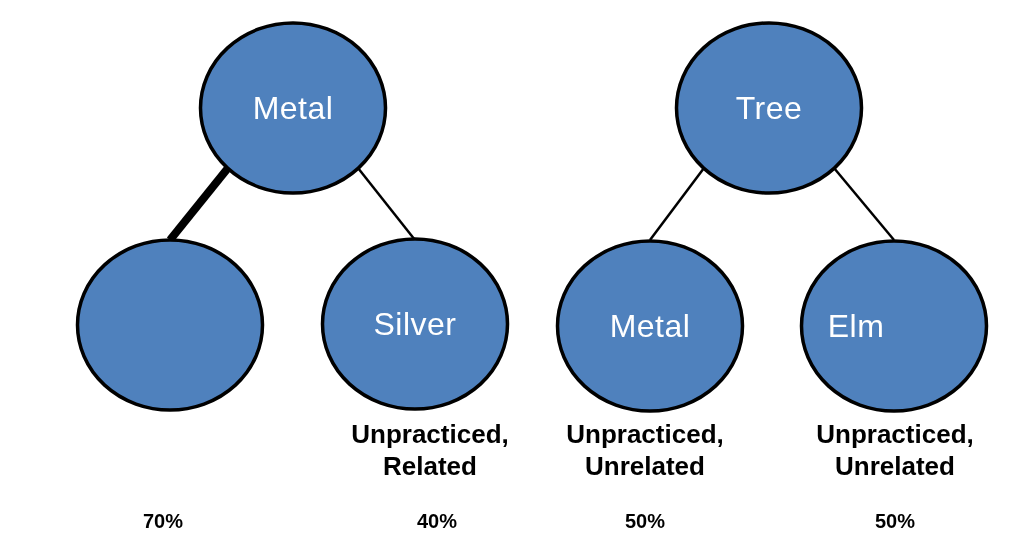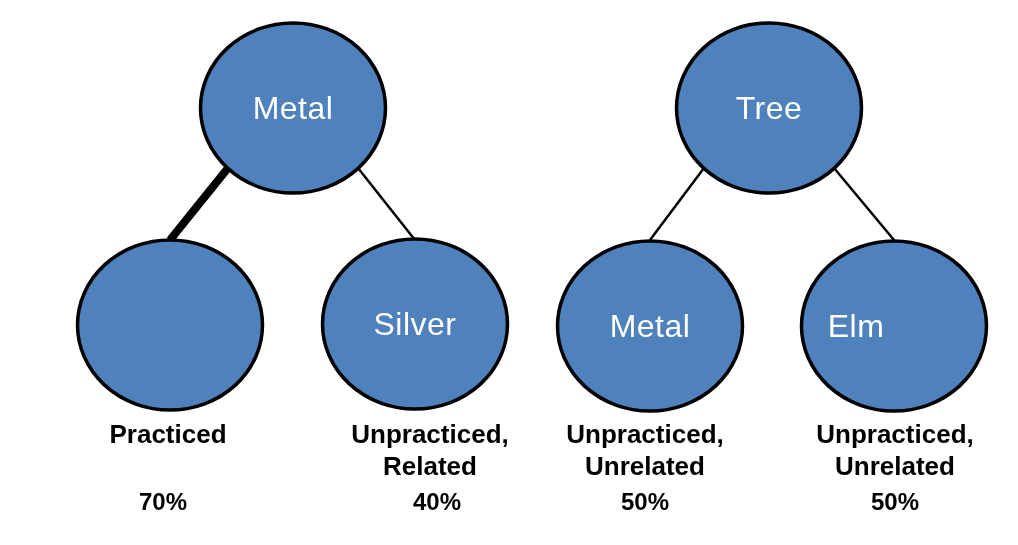--- a/index.html
+++ b/index.html
@@ -47,23 +47,24 @@
     font-weight: bold;
     font-size: 26px;
     line-height: 32px;
     white-space: pre-line;
   }
   .recall-value {
     position: absolute;
     transform: translateX(-50%);
     color: #000000;
     font-weight: bold;
-    font-size: 24px;
+    font-size: 20px;
     line-height: 1.1;
     white-space: nowrap;
+    margin-top: 21px;
   }
   .recall-label {
     position: absolute;
     color: #000000;
     font-weight: bold;
     font-size: 28px;
     line-height: 1.1;
     white-space: nowrap;
   }
 </style>
@@ -86,21 +87,20 @@
     <ellipse class="node-ellipse" cx="650" cy="326" rx="92.5" ry="85" fill="#4f81bd"></ellipse>
     <ellipse class="node-ellipse" cx="894" cy="326" rx="92.5" ry="85" fill="#4f81bd"></ellipse>
   </svg>
 
   <div class="node-label" style="left:293px; top:108px">Metal</div>
   <div class="node-label" style="left:769px; top:108px">Tree</div>
   <div class="node-label" style="left:415px; top:324px">Silver</div>
   <div class="node-label" style="left:650px; top:326px">Metal</div>
   <div class="node-label" style="left:856px; top:326px">Elm</div>
 
-  <div class="caption" style="left:168px; top:418px">Practiced</div>
   <div class="caption" style="left:430px; top:418px">Unpracticed,
 Related</div>
   <div class="caption" style="left:645px; top:418px">Unpracticed,
 Unrelated</div>
   <div class="caption" style="left:895px; top:418px">Unpracticed,
 Unrelated</div>
 
   <div class="recall-value" style="left:163px; top:489px">70%</div>
   <div class="recall-value" style="left:437px; top:489px">40%</div>
   <div class="recall-value" style="left:645px; top:489px">50%</div>

